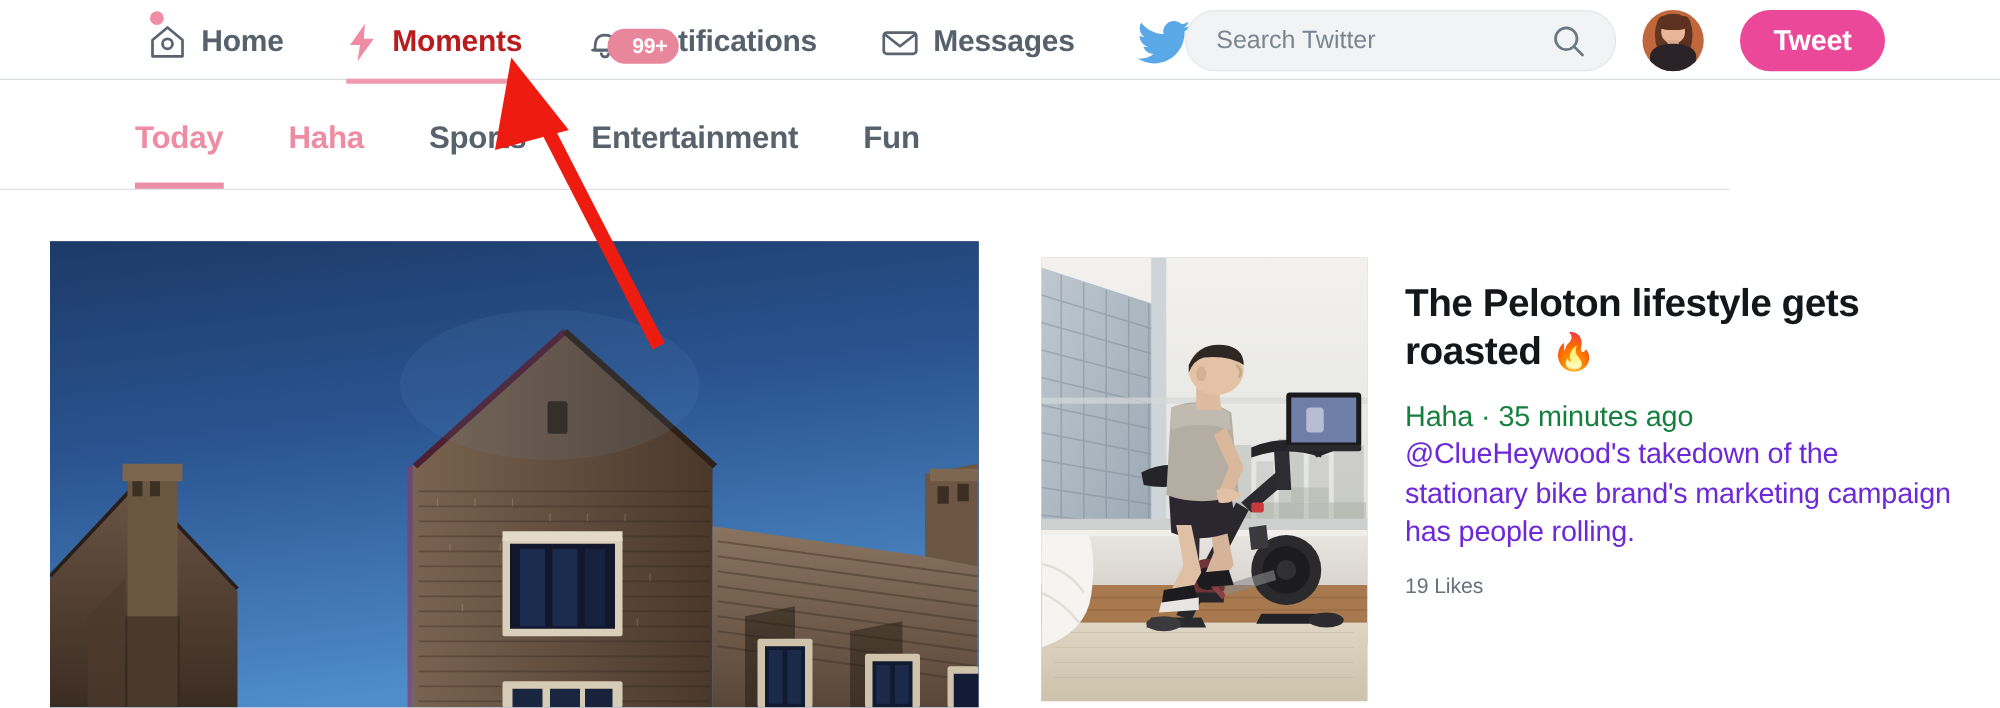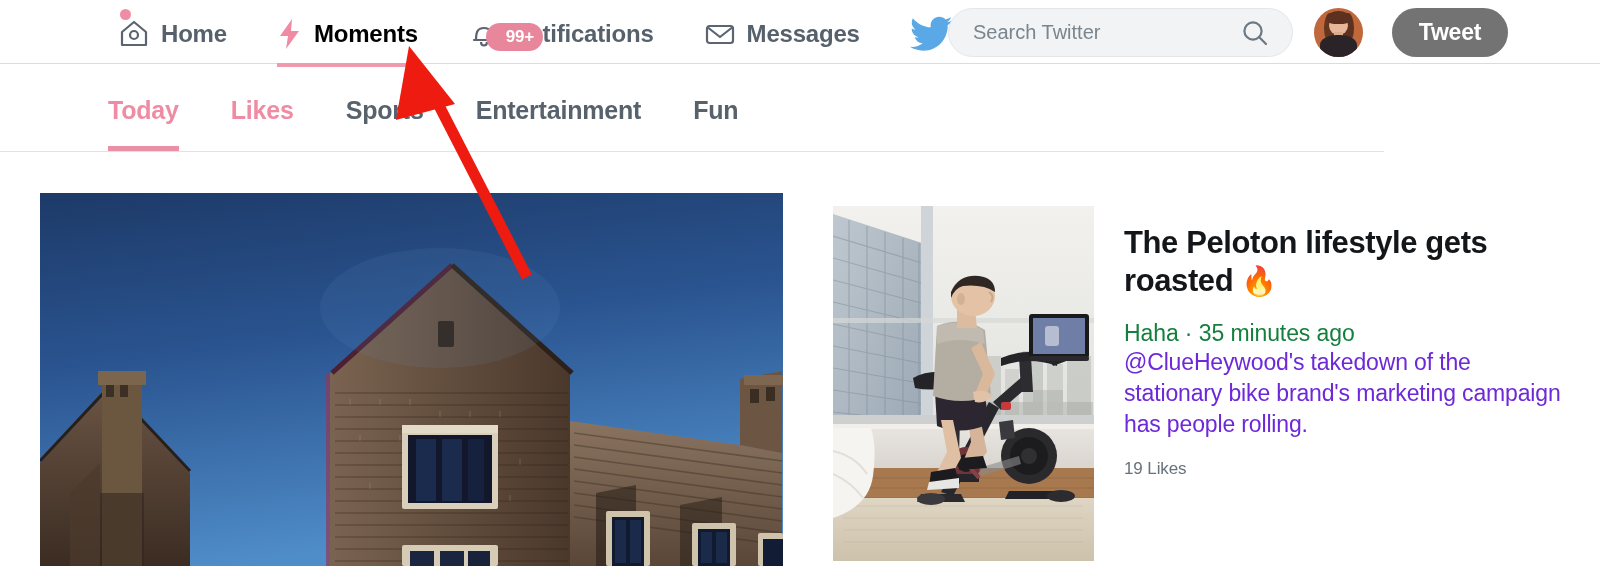--- a/index.html
+++ b/index.html
@@ -30,21 +30,21 @@
     height: 67px;
     margin-right: 50px;
     position: relative;
     cursor: pointer;
     font-size: 24px;
     font-weight: bold;
     color: #56616c;
     letter-spacing: -0.2px;
   }
   .nav-item .ico { display: flex; align-items: center; justify-content: center; margin-right: 11px; }
-  .nav-item.active { color: #000000; }
+  .nav-item.active { color: #b91c1c; }
   .nav-item.active .nav-underline {
     position: absolute;
     left: 0; right: 0; bottom: 0;
     height: 4px;
     background: #ef9aae;
   }
   .home-dot {
     position: absolute;
     left: 2px; top: 9px;
     width: 11px; height: 11px;
@@ -125,21 +125,21 @@
     position: absolute; left: 20px; top: 24px;
     width: 9px; height: 8px;
     background: #dcab8c;
   }
 
   .tweet-btn {
     position: absolute;
     left: 1392px; top: 8px;
     width: 116px; height: 49px;
     border-radius: 25px;
-    background: #737373;
+    background: #ec4899;
     color: #ffffff;
     border: none;
     font-family: "Liberation Sans", sans-serif;
     font-size: 23px;
     font-weight: bold;
     cursor: pointer;
     letter-spacing: -0.2px;
   }
 
   
@@ -336,21 +336,21 @@
 
   <div class="tabbar">
     <div class="tabs">
 
       <div class="tab active">
         <span>Today</span>
         <span class="tab-underline"></span>
       </div>
 
       <div class="tab pinkish">
-        <span>Likes</span>
+        <span>Haha</span>
       </div>
 
       <div class="tab">
         <span>Sports</span>
       </div>
 
       <div class="tab">
         <span>Entertainment</span>
       </div>
 

